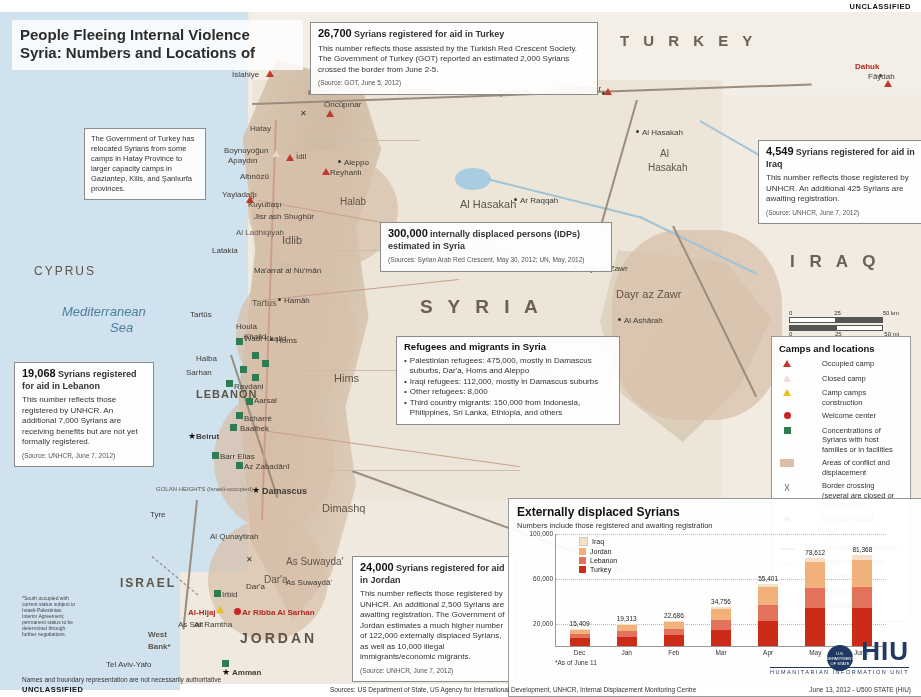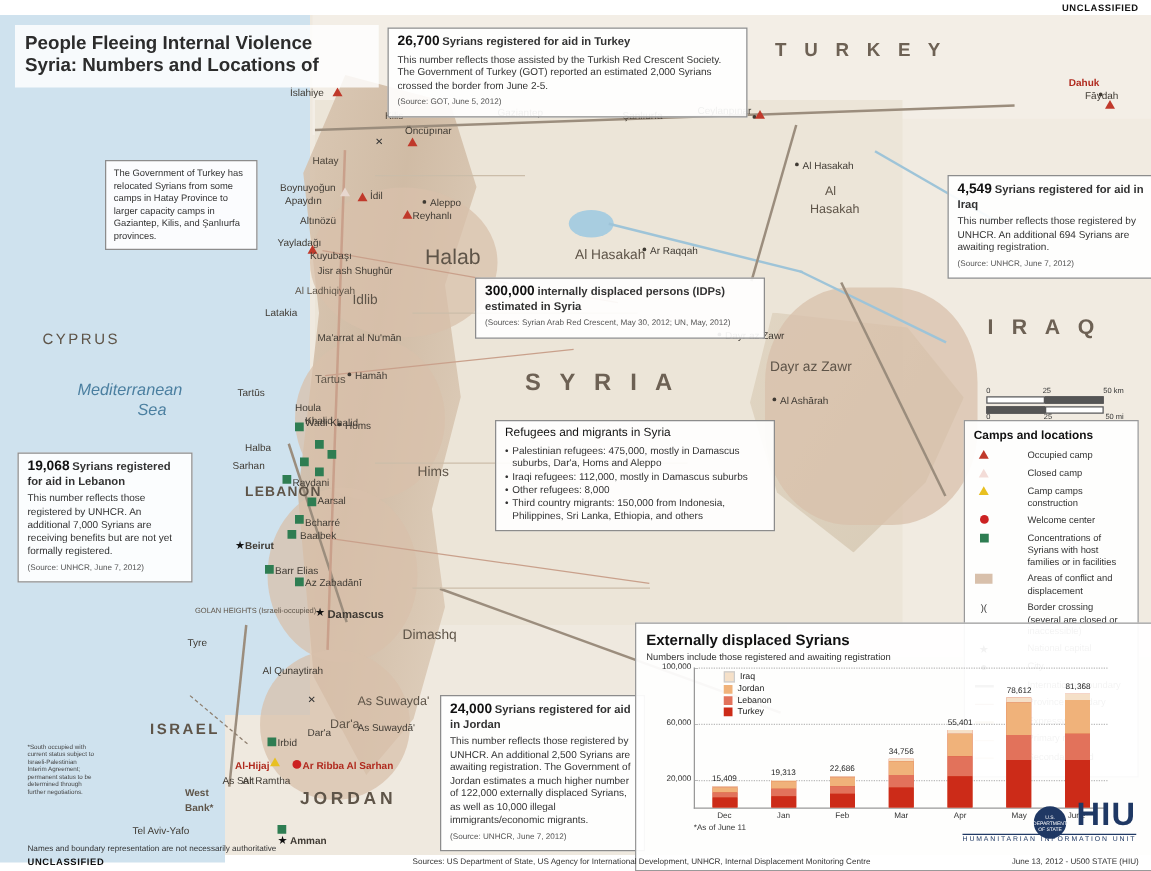--- a/index.html
+++ b/index.html
@@ -206,21 +206,21 @@
   <div class="mlabel" style="left:120px;top:576px;font-size:12px;letter-spacing:2px;color:#5e5448;font-weight:bold;">ISRAEL</div>
   <div class="mlabel" style="left:240px;top:630px;font-size:14px;letter-spacing:3px;color:#5e5448;font-weight:bold;">JORDAN</div>
   <div class="mlabel sea-label" style="left:62px;top:304px;font-size:13px;">Mediterranean</div>
   <div class="mlabel sea-label" style="left:110px;top:320px;font-size:13px;">Sea</div>
 
   <div class="mlabel" style="left:308px;top:88px;font-size:8px;">Kilis</div>
   <div class="mlabel" style="left:398px;top:86px;font-size:8px;">Gaziantep</div>
   <div class="mlabel" style="left:498px;top:88px;font-size:8px;">Şanlıurfa</div>
   <div class="mlabel" style="left:250px;top:124px;font-size:8px;">Hatay</div>
   <div class="mlabel" style="left:282px;top:234px;font-size:11px;color:#5e5448;">Idlib</div>
-  <div class="mlabel" style="left:340px;top:196px;font-size:17px;color:#5e5448;">Halab</div>
+  <div class="mlabel" style="left:340px;top:196px;font-size:10px;color:#5e5448;">Halab</div>
   <div class="mlabel" style="left:660px;top:148px;font-size:10px;color:#5e5448;">Al</div>
   <div class="mlabel" style="left:648px;top:162px;font-size:10px;color:#5e5448;">Hasakah</div>
   <div class="mlabel" style="left:460px;top:198px;font-size:11px;color:#5e5448;">Al Hasakah</div>
   <div class="mlabel" style="left:616px;top:288px;font-size:11px;color:#5e5448;">Dayr az Zawr</div>
   <div class="mlabel" style="left:252px;top:298px;font-size:9px;color:#5e5448;">Tartus</div>
   <div class="mlabel" style="left:334px;top:372px;font-size:11px;color:#5e5448;">Hims</div>
   <div class="mlabel" style="left:322px;top:502px;font-size:11px;color:#5e5448;">Dimashq</div>
   <div class="mlabel" style="left:264px;top:574px;font-size:10px;color:#5e5448;">Dar'a</div>
   <div class="mlabel" style="left:286px;top:556px;font-size:10px;color:#5e5448;">As Suwayda'</div>
   <div class="mlabel" style="left:236px;top:228px;font-size:8px;color:#5e5448;">Al Ladhiqiyah</div>
@@ -324,21 +324,21 @@
   <div class="callout" style="left:310px;top:22px;width:272px;">
     <div><span class="big">26,700</span>
       <span style="font-size:9px;font-weight:bold;">Syrians registered for aid in Turkey</span></div>
     <div style="margin-top:3px;">This number reflects those assisted by the Turkish Red Crescent Society. The Government of Turkey (GOT) reported an estimated 2,000 Syrians crossed the border from June 2-5.</div>
     <div class="src">(Source: GOT, June 5, 2012)</div>
   </div>
 
   <div class="callout" style="left:758px;top:140px;width:150px;">
     <div><span class="big">4,549</span>
       <span style="font-size:9px;font-weight:bold;">Syrians registered for aid in Iraq</span></div>
-    <div style="margin-top:3px;">This number reflects those registered by UNHCR. An additional 694 Syrians are awaiting registration.</div>
+    <div style="margin-top:3px;">This number reflects those registered by UNHCR. An additional 425 Syrians are awaiting registration.</div>
     <div class="src">(Source: UNHCR, June 7, 2012)</div>
   </div>
 
   <div class="callout" style="left:380px;top:222px;width:216px;">
     <div><span class="big">300,000</span>
       <span style="font-size:9px;font-weight:bold;">internally displaced persons (IDPs) estimated in Syria</span></div>
     <div class="src">(Sources: Syrian Arab Red Crescent, May 30, 2012; UN, May, 2012)</div>
   </div>
 
   <div class="callout" style="left:14px;top:362px;width:124px;">
@@ -351,21 +351,21 @@
   <div class="callout" style="left:352px;top:556px;width:148px;">
     <div><span class="big">24,000</span>
       <span style="font-size:9px;font-weight:bold;">Syrians registered for aid in Jordan</span></div>
     <div style="margin-top:3px;">This number reflects those registered by UNHCR. An additional 2,500 Syrians are awaiting registration. The Government of Jordan estimates a much higher number of 122,000 externally displaced Syrians, as well as 10,000 illegal immigrants/economic migrants.</div>
     <div class="src">(Source: UNHCR, June 7, 2012)</div>
   </div>
 
   <div class="plain-note" style="left:84px;top:128px;width:108px;">The Government of Turkey has relocated Syrians from some camps in Hatay Province to larger capacity camps in Gaziantep, Kilis, and Şanlıurfa provinces.</div>
 
   <div class="callout" style="left:396px;top:336px;width:208px;">
-    <div style="font-size:9.5px;font-weight:normal;color:#111;margin-bottom:3px;">Refugees and migrants in Syria</div>
+    <div style="font-size:9.5px;font-weight:bold;color:#111;margin-bottom:3px;">Refugees and migrants in Syria</div>
     <div style="display:flex;">
         <span style="margin-right:3px;">•</span>
         <span>Palestinian refugees: 475,000, mostly in Damascus suburbs, Dar'a, Homs and Aleppo</span>
       </div>
     <div style="display:flex;">
         <span style="margin-right:3px;">•</span>
         <span>Iraqi refugees: 112,000, mostly in Damascus suburbs</span>
       </div>
     <div style="display:flex;">
         <span style="margin-right:3px;">•</span>

